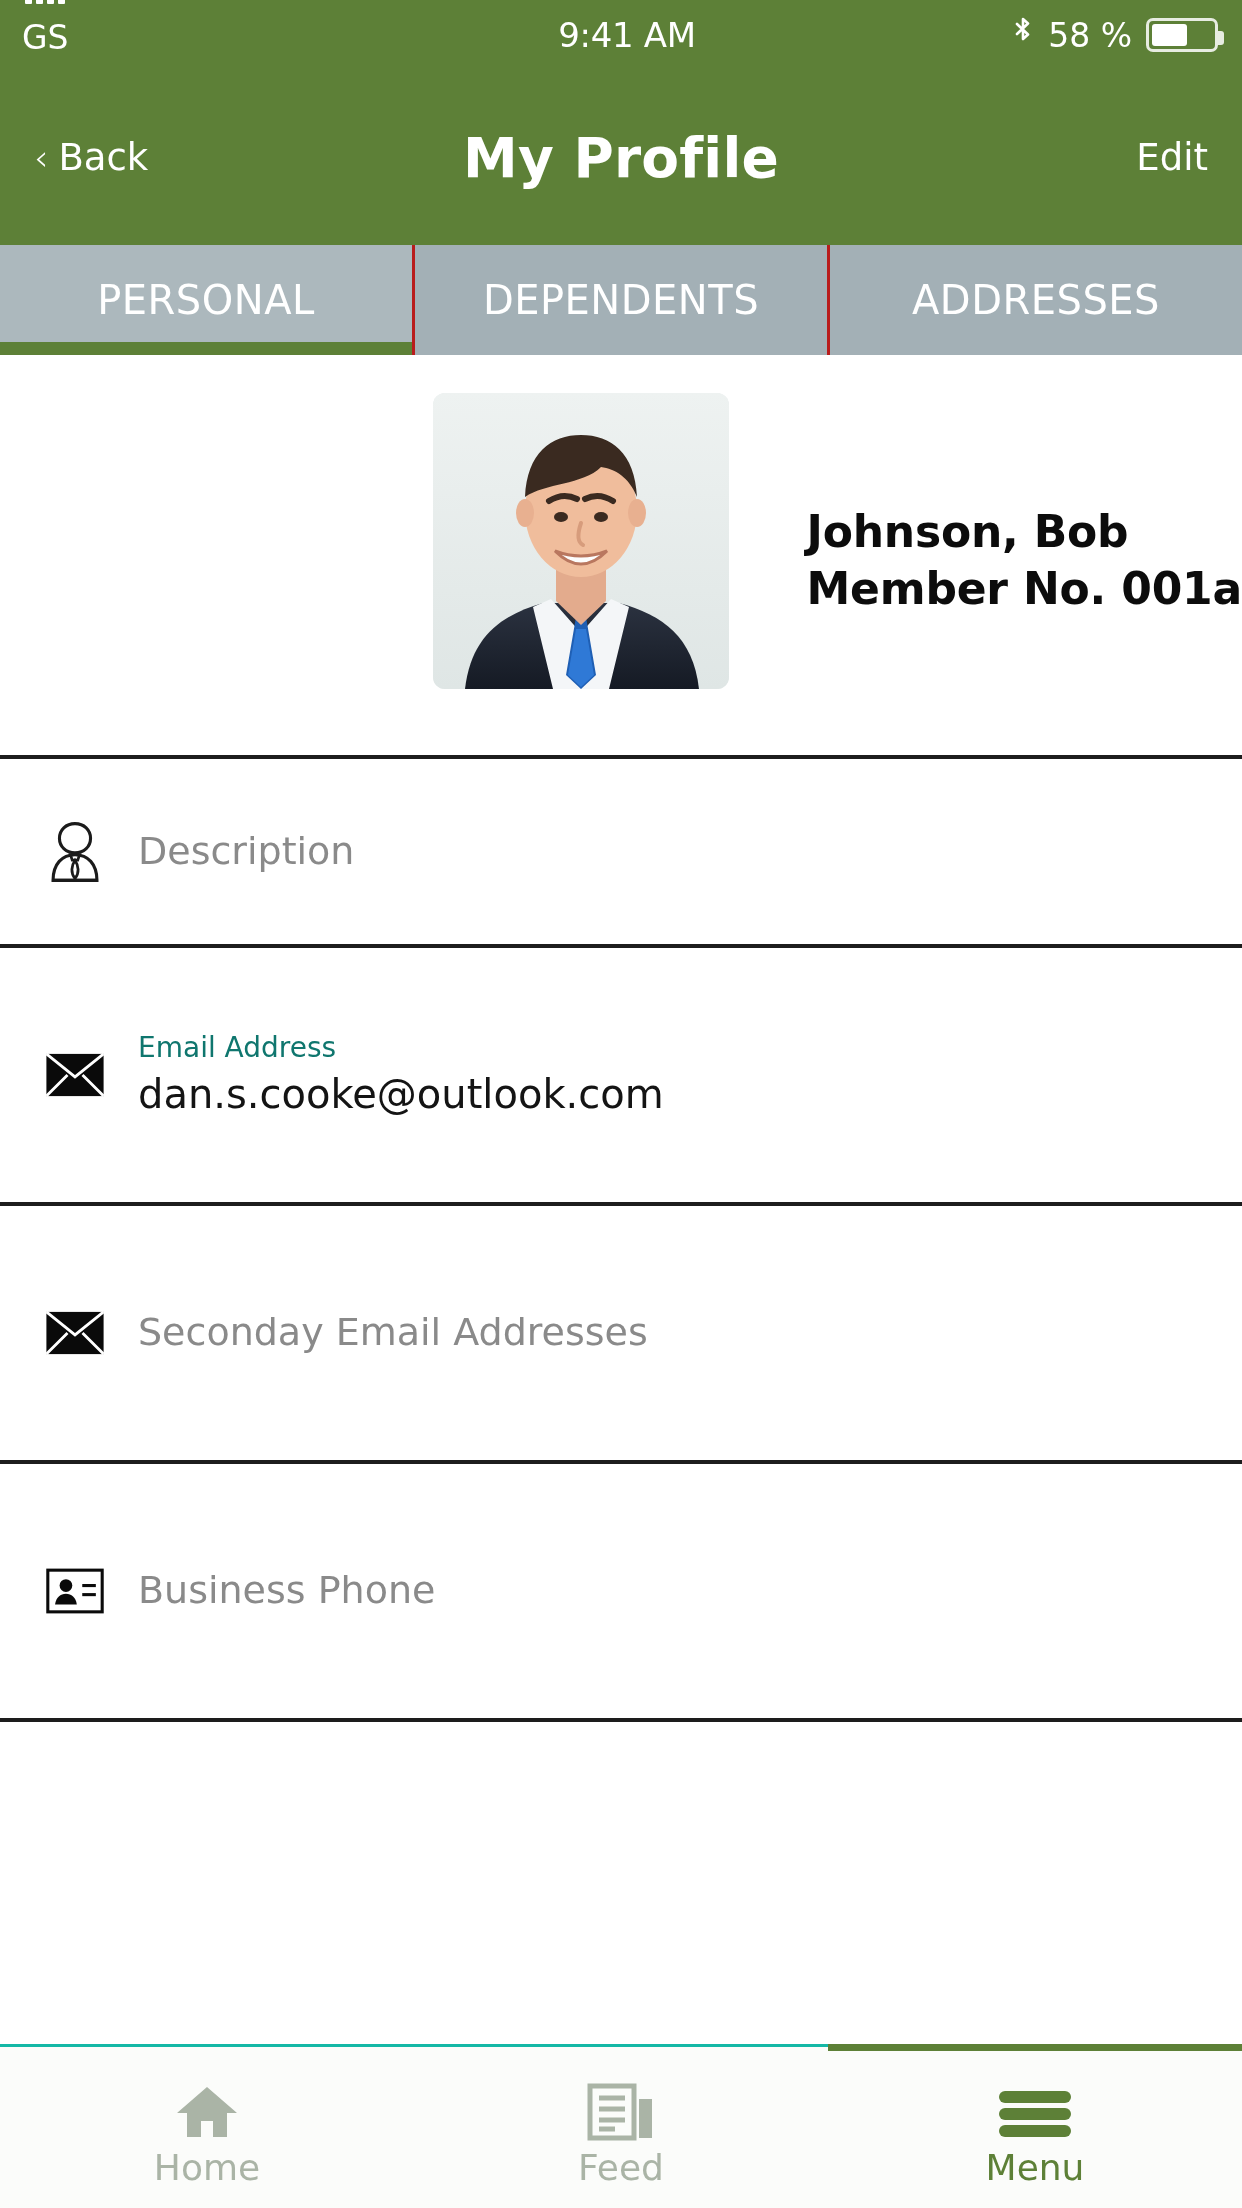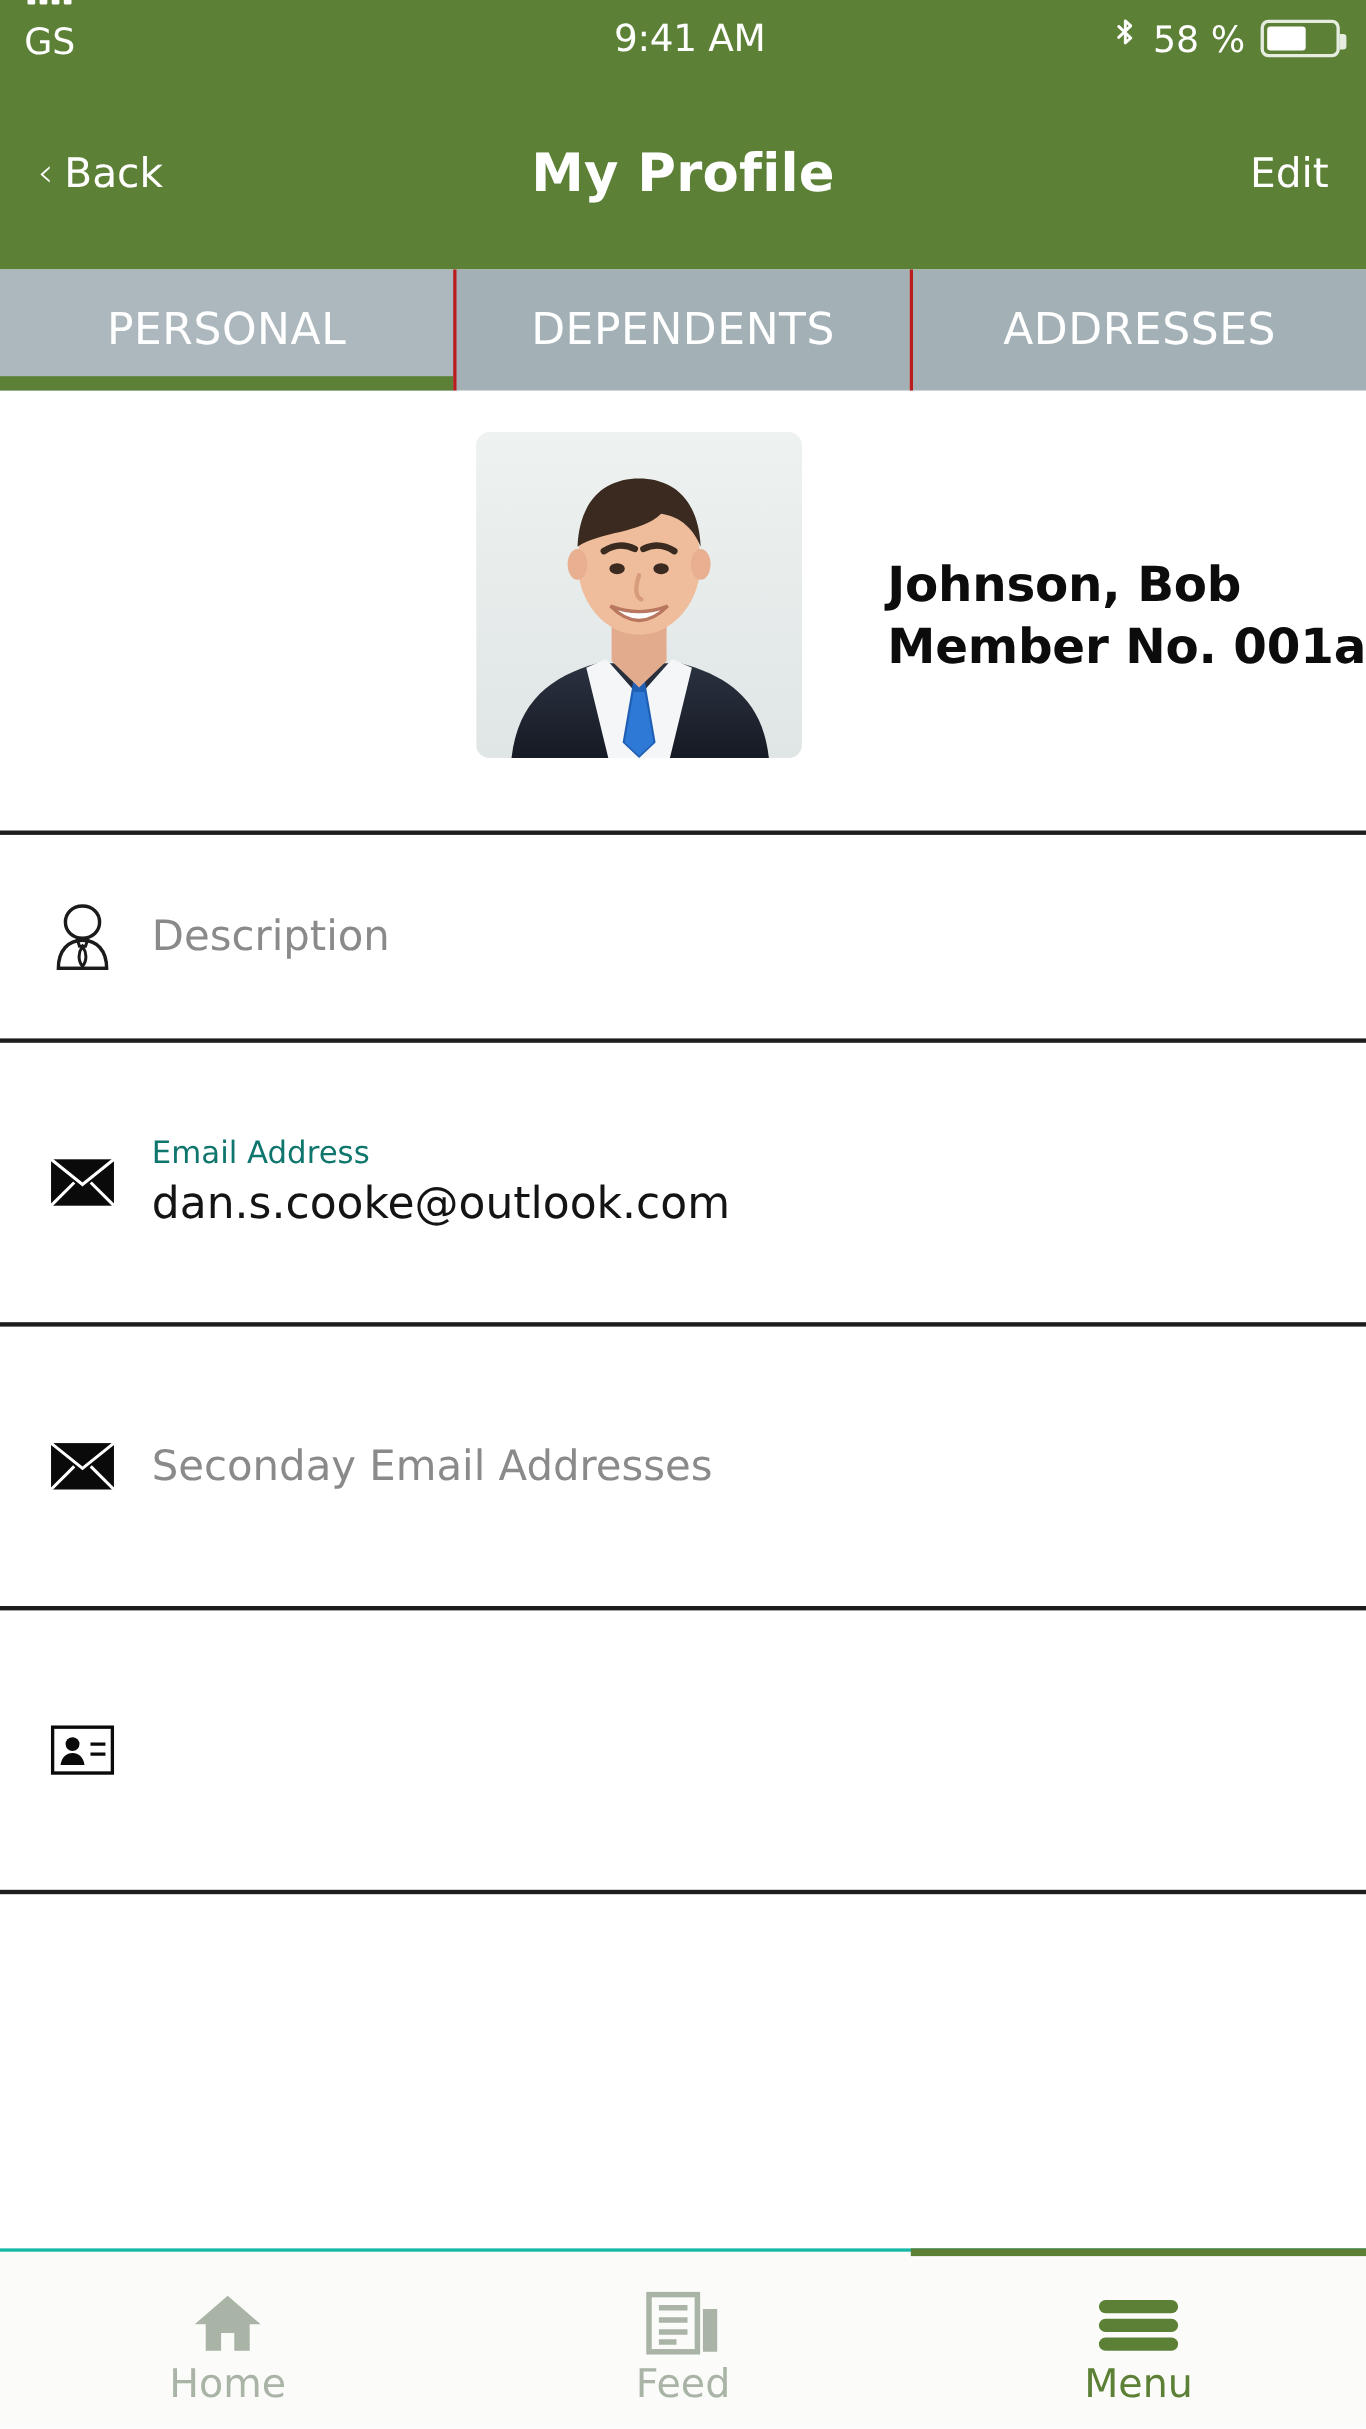--- a/index.html
+++ b/index.html
@@ -31,21 +31,21 @@
   .batt::after { content:""; position:absolute; right:-9px; top:10px; width:6px; height:14px; background:rgba(255,255,255,.85); border-radius:0 3px 3px 0; }
   .batt-fill { height:100%; width:58%; background:#fff; border-radius:3px; }
 
   
   .navbar {
     height:175px; background:#5d8037; color:#fff; flex:none;
     display:flex; align-items:center; position:relative; padding:0 34px;
   }
   .nav-back { display:flex; align-items:center; gap:10px; font-size:37px; font-weight:400; cursor:pointer; }
   .nav-chev { font-size:36px; line-height:1; font-weight:300; }
-  .nav-title { position:absolute; left:0; right:0; text-align:center; font-size:48px; font-weight:bold; letter-spacing:.2px; pointer-events:none; }
+  .nav-title { position:absolute; left:0; right:0; text-align:center; font-size:55px; font-weight:bold; letter-spacing:.2px; pointer-events:none; }
   .nav-edit { margin-left:auto; font-size:37px; font-weight:400; cursor:pointer; }
 
   
   .tabstrip { height:110px; display:flex; flex:none; position:relative; }
   .tab { flex:1; background:#a3b0b6; display:flex; align-items:center; justify-content:center;
          color:#ffffff; font-size:40px; letter-spacing:.5px; position:relative; cursor:pointer; }
   .tab + .tab { border-left:3px solid #b91c1c; }
   .tab.active { background:#acb8bd; }
   .tab .tab-underline { position:absolute; left:0; right:0; bottom:0; height:13px; background:#5d8037; display:none; }
   .tab.active .tab-underline { display:block; }
@@ -248,20 +248,23 @@
     <div class="row tall">
       <div class="ico">
         <svg viewBox="0 0 64 50" width="58" height="46">
           <rect x="2" y="2" width="60" height="46" fill="none" stroke="#0a0a0a" stroke-width="3.4"></rect>
           <circle cx="22" cy="19" r="7" fill="#0a0a0a"></circle>
           <path d="M10 40 c1-8 6-12 12-12 s11 4 12 12z" fill="#0a0a0a"></path>
           <line x1="40" y1="19" x2="55" y2="19" stroke="#0a0a0a" stroke-width="3.4"></line>
           <line x1="40" y1="29" x2="55" y2="29" stroke="#0a0a0a" stroke-width="3.4"></line>
         </svg>
       </div>
+      <div class="rowtext">
+        <span class="fieldlabel placeholder">Business Phone</span>
+      </div>
     </div>
 
     <div class="sep"></div>
   </div>
 
   <div class="bottombar">
     <div class="bt">
 
       <span class="bt-ico">
         <svg viewBox="0 0 64 58" width="64" height="58">

